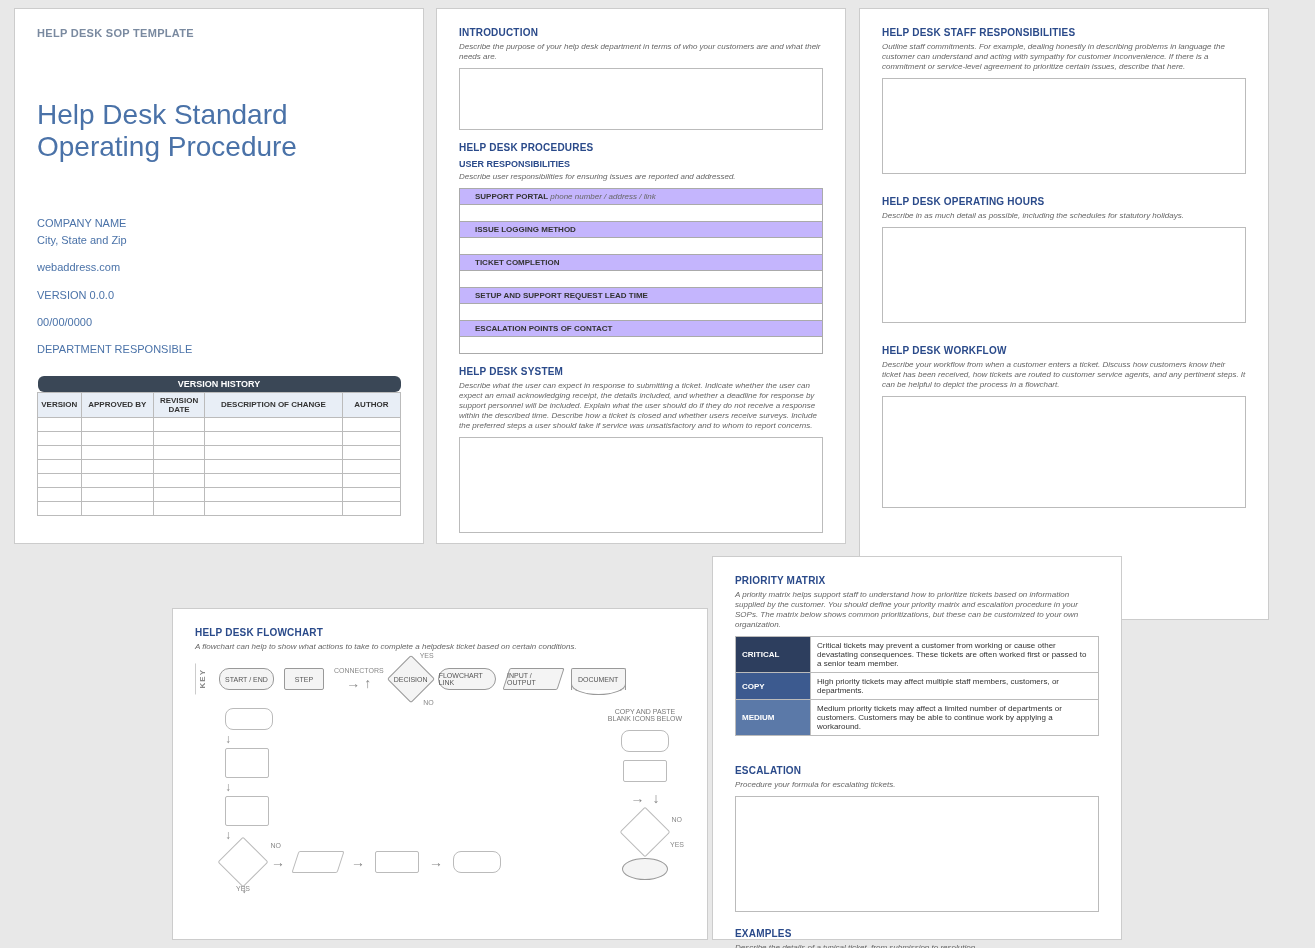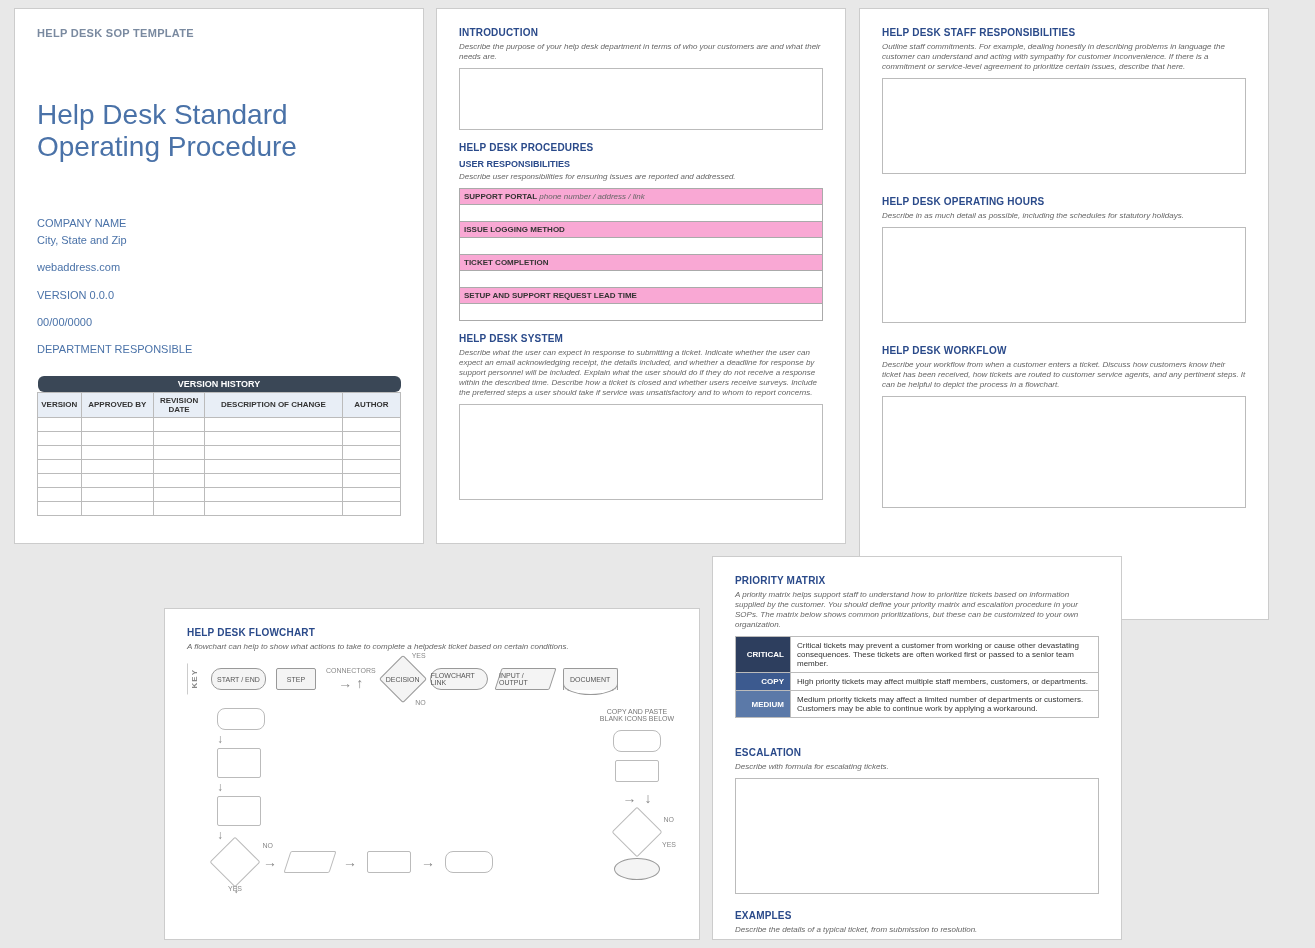--- a/index.html
+++ b/index.html
@@ -17,48 +17,48 @@
 }
 .page {
   background: #fff;
   border: 1px solid #ccc;
   position: absolute;
   padding: 18px 22px;
 }
 .p1 { left: 14px; top: 8px; width: 410px; height: 536px; }
 .p2 { left: 436px; top: 8px; width: 410px; height: 536px; }
 .p3 { left: 859px; top: 8px; width: 410px; height: 612px; }
-.p4 { left: 164px; top: 608px; width: 536px; height: 332px; }
+.p4 { left: 172px; top: 608px; width: 536px; height: 332px; }
 .p5 { left: 712px; top: 556px; width: 410px; height: 384px; }
 
 .tag { color: #7a8aa0; font-weight: 600; font-size: 11px; letter-spacing: 0.3px; }
 .title { color: #4a72a8; font-weight: 300; font-size: 28px; line-height: 1.15; margin-top: 60px; }
 .meta { color: #4a72a8; font-size: 11px; line-height: 1.55; margin-top: 52px; }
 .meta .row { margin-top: 10px; }
 
 .sec-head { color: #2a4a8a; font-weight: 700; font-size: 10px; letter-spacing: 0.2px; margin-bottom: 4px; }
 .sec-sub { color: #2a4a8a; font-weight: 700; font-size: 9px; margin-top: 6px; margin-bottom: 3px; }
 .desc { color: #666; font-style: italic; font-size: 8px; line-height: 1.25; margin-bottom: 6px; }
 .box { border: 1px solid #bbb; width: 100%; background: #fff; }
 .gap { margin-top: 12px; }
 
 .vh-table { width: 100%; border-collapse: collapse; margin-top: 18px; }
 .vh-title { background: #3a4756; color: #fff; text-align: center; font-weight: 600; font-size: 9px; padding: 3px; border-radius: 6px; }
 .vh-th { background: #e8eef6; font-size: 8px; font-weight: 600; text-align: center; padding: 3px; border: 1px solid #bbb; }
 .vh-td { border: 1px solid #bbb; height: 14px; }
 
 .proc-row { border: 1px solid #aaa; margin-bottom: 0; }
-.proc-head { background: #f9a8d4; font-size: 8px; font-weight: 600; padding: 3px 4px; border-bottom: 1px solid #aaa; }
+.proc-head { background: #c4b5fd; font-size: 8px; font-weight: 600; padding: 3px 15px; border-bottom: 1px solid #aaa; }
 .proc-head .hint { font-weight: 400; color: #666; font-style: italic; }
 .proc-cell { height: 16px; background: #fff; }
 .proc-stack > .proc-row + .proc-row { border-top: none; }
 
 .prio-table { width: 100%; border-collapse: collapse; margin-top: 6px; }
 .prio-table td { border: 1px solid #bbb; font-size: 8px; padding: 4px 6px; vertical-align: middle; }
-.prio-lbl { width: 55px; color: #fff; font-weight: 700; text-align: right; font-size: 8px; }
+.prio-lbl { width: 75px; color: #fff; font-weight: 700; text-align: left; font-size: 8px; }
 .c-crit { background: #2d3e5e; }
 .c-high { background: #3c5a8f; }
 .c-med  { background: #5b79a8; }
 .c-norm { background: #8aa2c2; }
 
 
 .key-row { display: flex; align-items: center; gap: 10px; margin-top: 10px; margin-bottom: 12px; }
 .key-label { writing-mode: vertical-rl; transform: rotate(180deg); font-size: 8px; color: #888; font-weight: 600; letter-spacing: 1px; border-right: 1px solid #ccc; padding: 6px 2px; }
 .shape { display: inline-flex; align-items: center; justify-content: center; font-size: 7px; color: #555; background: #f4f4f4; }
 .sh-rrect { width: 55px; height: 22px; border: 1px solid #999; border-radius: 10px; }
@@ -187,20 +187,24 @@
       <div class="proc-cell"></div>
     </div>
     <div class="proc-row">
       <div class="proc-head"><span>TICKET COMPLETION</span></div>
       <div class="proc-cell"></div>
     </div>
     <div class="proc-row">
       <div class="proc-head"><span>SETUP AND SUPPORT REQUEST LEAD TIME</span></div>
       <div class="proc-cell"></div>
     </div>
+    <div class="proc-row">
+      <div class="proc-head"><span>ESCALATION POINTS OF CONTACT</span></div>
+      <div class="proc-cell"></div>
+    </div>
   </div>
 
   <div class="sec-head gap">HELP DESK SYSTEM</div>
   <div class="desc">Describe what the user can expect in response to submitting a ticket. Indicate whether the user can expect an email acknowledging receipt, the details included, and whether a deadline for response by support personnel will be included. Explain what the user should do if they do not receive a response within the described time. Describe how a ticket is closed and whether users receive surveys. Include the preferred steps a user should take if service was unsatisfactory and to whom to report concerns.</div>
   <div class="box" style="height:96px"></div>
 </div>
 
 <div class="page p3">
   <div class="sec-head">HELP DESK STAFF RESPONSIBILITIES</div>
   <div class="desc">Outline staff commitments. For example, dealing honestly in describing problems in language the customer can understand and acting with sympathy for customer inconvenience. If there is a commitment or service-level agreement to prioritize certain issues, describe that here.</div>
@@ -310,20 +314,20 @@
       <td>High priority tickets may affect multiple staff members, customers, or departments.</td>
     </tr>
     <tr>
       <td class="prio-lbl c-med">MEDIUM</td>
       <td>Medium priority tickets may affect a limited number of departments or customers. Customers may be able to continue work by applying a workaround.</td>
     </tr>
   </tbody>
       </table>
 
   <div class="sec-head" style="margin-top:29px">ESCALATION</div>
-  <div class="desc">Describe with formula for escalating tickets.</div>
+  <div class="desc">Procedure your formula for escalating tickets.</div>
   <div class="box" style="height:116px"></div>
 
   <div class="sec-head" style="margin-top:16px">EXAMPLES</div>
   <div class="desc">Describe the details of a typical ticket, from submission to resolution.</div>
 </div>
 
 </div>
 
 </body></html>

